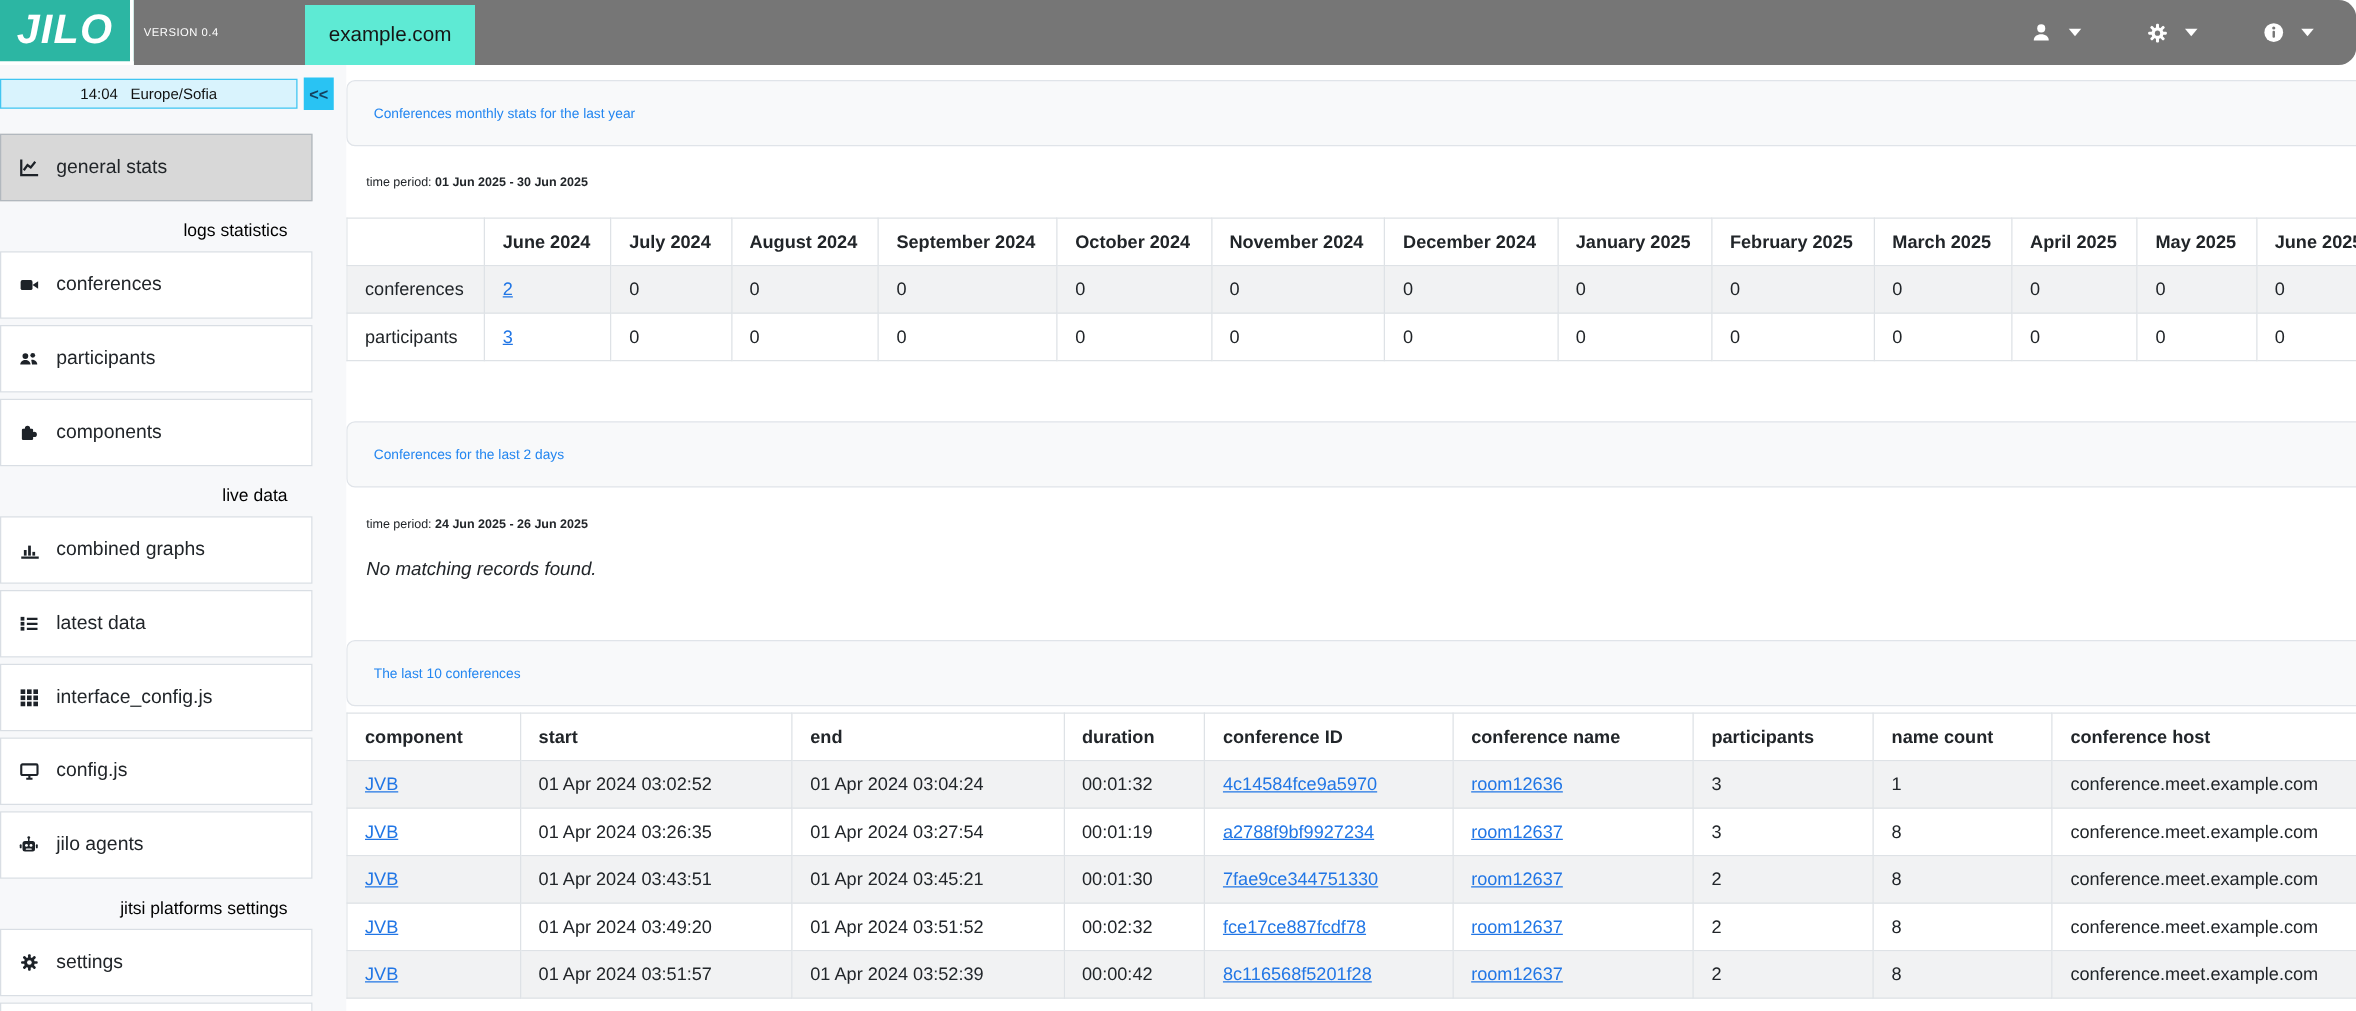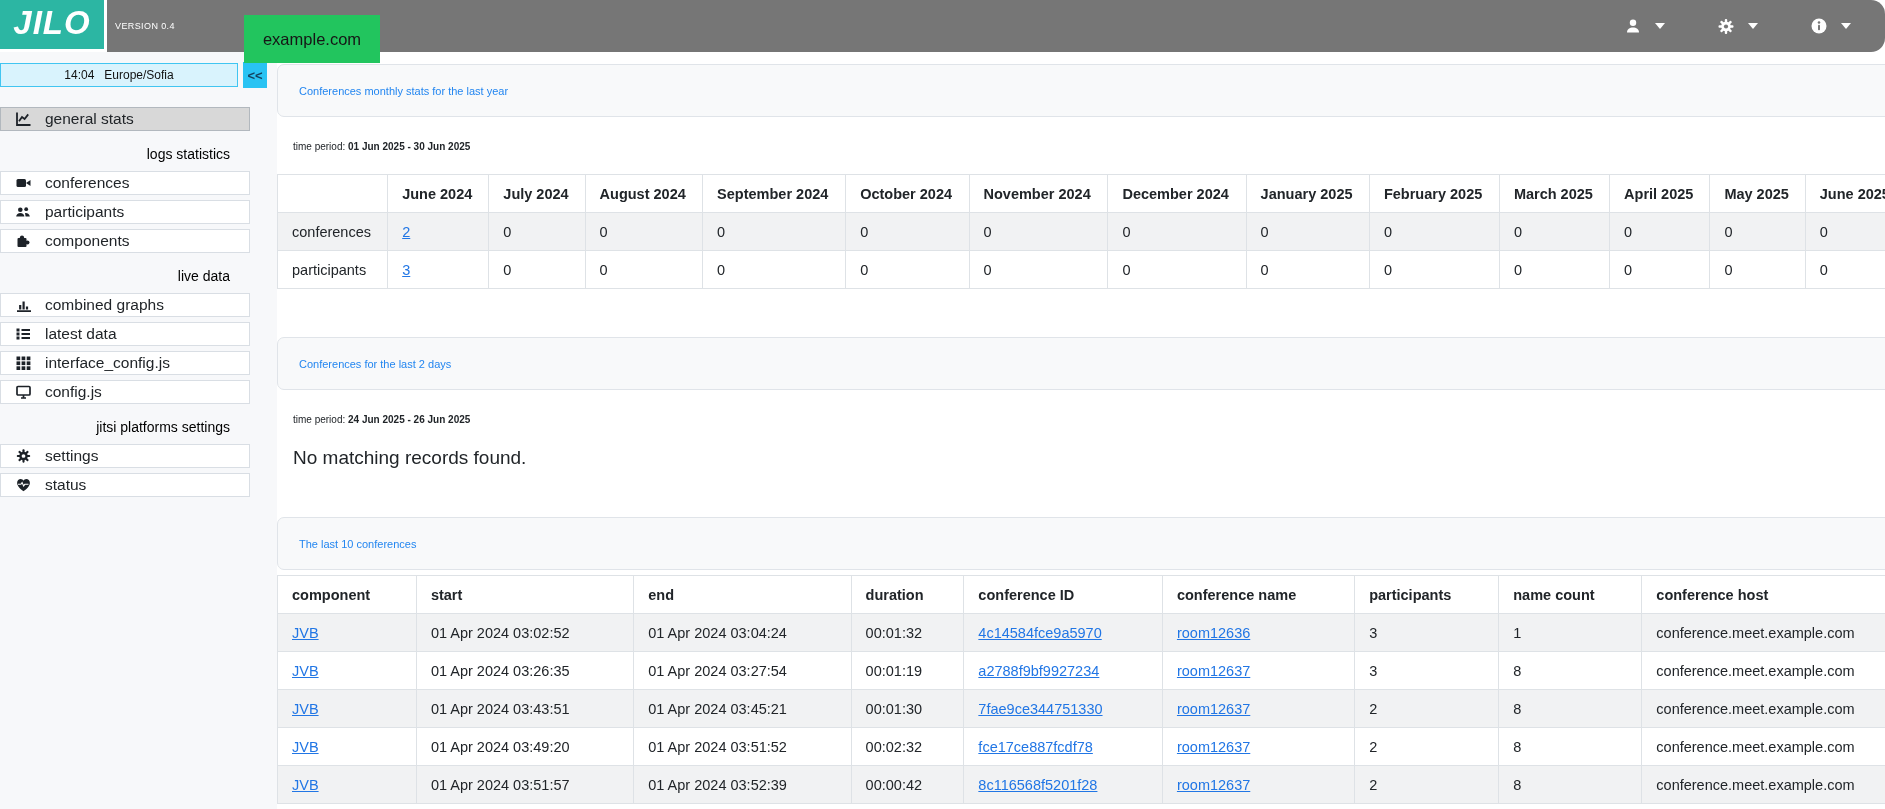--- a/index.html
+++ b/index.html
@@ -5,49 +5,49 @@
   * { margin:0; padding:0; box-sizing:border-box; }
   html,body { width:1885px; height:809px; overflow:hidden; }
   body { background:#fff; color:#212529; font-family:"Liberation Sans","DejaVu Sans",sans-serif; }
 
   
   .topbar { position:relative; height:52px; background:#767676; display:flex; align-items:center;border-radius:14px; }
   .logo-box { width:107px; height:52px; background:#2cb6a3; border-right:3px solid #fff; border-bottom:3px solid #fff;
               display:flex; align-items:center; justify-content:center; cursor:pointer; }
   .logo-text { color:#fff; font-size:33px; font-weight:700; font-style:italic; letter-spacing:1px; padding-bottom:3px; }
   .version { color:#fff; font-size:9px; margin-left:8px; letter-spacing:.4px; }
-  .tab { position:absolute; left:244px; top:15px; height:48px; background:#22c55e; padding:0 18px;
+  .tab { position:absolute; left:244px; top:4px; height:48px; background:#5eead4; padding:0 18px;
          display:flex; align-items:center; justify-content:center; min-width:136px; font-size:16.5px; color:#161616; cursor:pointer; }
   .topbar-right { position:absolute; right:0; top:0; height:100%; display:flex; align-items:center; gap:32px; padding-right:24px; }
   .menu-group { display:flex; align-items:center; gap:13px; padding:0 10px; cursor:pointer; }
   .caret { width:0; height:0; border-left:5px solid transparent; border-right:5px solid transparent; border-top:6px solid #fff; }
 
   
   .page { display:flex; height:757px; }
   .sidebar { flex:none; width:277px; background:#f7f8fa; padding-top:10px; }
   .main { flex:1; padding-top:12px; overflow:hidden; }
 
   
   .clock-row { display:flex; align-items:center; margin-bottom:19px; }
   .clock-box { width:238px; height:24px; border:1px solid #41c5f1; background:#d9f3fd;
                display:flex; align-items:center; justify-content:center; gap:10px; font-size:12px; color:#111; }
   .collapse-btn { margin-left:5px; width:24px; height:26px; background:#29c3f3; border:none; color:#14425f;
                   font-weight:700; font-size:13px; cursor:pointer; display:flex; align-items:center; justify-content:center; }
-  .side-item { width:250px; height:24px; margin-bottom:5px; background:#fff; border:1px solid #d9dee4;
+  .side-item { width:250px; height:54px; margin-bottom:5px; background:#fff; border:1px solid #d9dee4;
                display:flex; align-items:center; gap:13px; padding:0 10px 0 13px; font-size:15.5px; cursor:pointer; }
   .side-item.selected { background:#d8d8d8; border-color:#b2b8be; }
   .sicon { width:18px; height:16px; display:flex; align-items:center; justify-content:center; flex:none; }
   .side-section { width:250px; text-align:right; padding:10px 20px 9px 0; font-size:14px; color:#000000; }
 
   
   .card-header { width:1700px; height:53px; border:1px solid #e0e4e9; border-radius:7px; background:#f8f9fa;
                  display:flex; align-items:center; padding-left:21px; }
   .card-title { color:#2386f0; font-size:11px; }
   .time-period { margin:24px 0 0 16px; font-size:10px; }
-  .no-records { margin:22px 0 0 16px; font-size:19px; }
+  .no-records { margin:22px 0 0 16px; font-size:15px;font-style:italic; }
   #card-2days { margin-top:48px; }
   #card-last10 { margin-top:48px; }
 
   table { border-collapse:collapse; font-size:14.5px; background:#fff; }
   th,td { border:1px solid #dee2e6; padding:9px 14px; text-align:left; white-space:nowrap; height:38px; }
   th { font-weight:700; }
   tbody tr:nth-child(odd) td { background:#f1f2f3; }
   a { color:#2176e5; }
   #monthly-table { min-width:1630px; margin-top:22px; }
   #last10-table { min-width:1660px; margin-top:5px; }
@@ -201,20 +201,35 @@
     <div class="side-item">
       <span class="sicon">
         <svg width="17" height="16" viewBox="0 0 16 16" fill="none" stroke="#1d2228" stroke-width="1.7">
             <rect x="1.5" y="2.5" width="13" height="8.5" rx="1"></rect>
             <path d="M8 11v2.5M5.5 14h5"></path>
           </svg>
       </span>
       <span>config.js</span>
     </div>
 
+    <div class="side-item">
+      <span class="sicon">
+        <svg width="18" height="16" viewBox="0 0 16 16" fill="#1d2228">
+            <circle cx="8" cy="2" r="1.1"></circle>
+            <rect x="7.4" y="2.6" width="1.2" height="2.2"></rect>
+            <rect x="3" y="4.8" width="10" height="8.4" rx="2"></rect>
+            <rect x="0.8" y="7.4" width="1.5" height="3.2" rx=".7"></rect>
+            <rect x="13.7" y="7.4" width="1.5" height="3.2" rx=".7"></rect>
+            <circle cx="6.2" cy="8.3" r="1.15" fill="#fff"></circle>
+            <circle cx="9.8" cy="8.3" r="1.15" fill="#fff"></circle>
+            <rect x="5.6" y="10.7" width="4.8" height="1.1" rx=".5" fill="#fff"></rect>
+          </svg>
+      </span>
+      <span>jilo agents</span>
+    </div>
 
     <div class="side-section">jitsi platforms settings</div>
 
     <div class="side-item">
       <span class="sicon">
         <svg width="17" height="16" viewBox="0 0 24 24" fill="#1d2228">
             <g>
               <rect x="10.4" y="2" width="3.2" height="20" rx="1.2"></rect>
               <rect x="10.4" y="2" width="3.2" height="20" rx="1.2" transform="rotate(45 12 12)"></rect>
               <rect x="10.4" y="2" width="3.2" height="20" rx="1.2" transform="rotate(90 12 12)"></rect>

